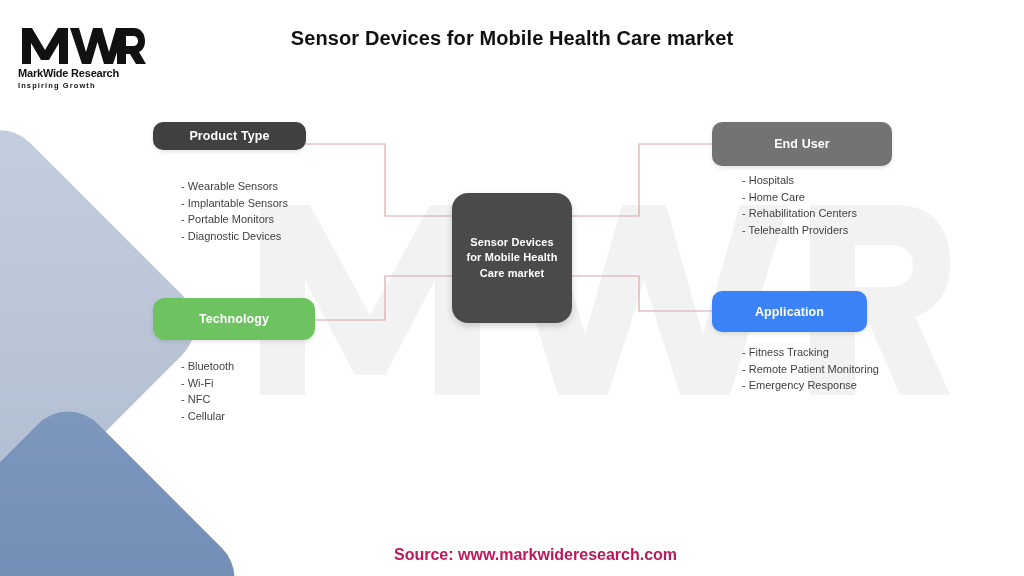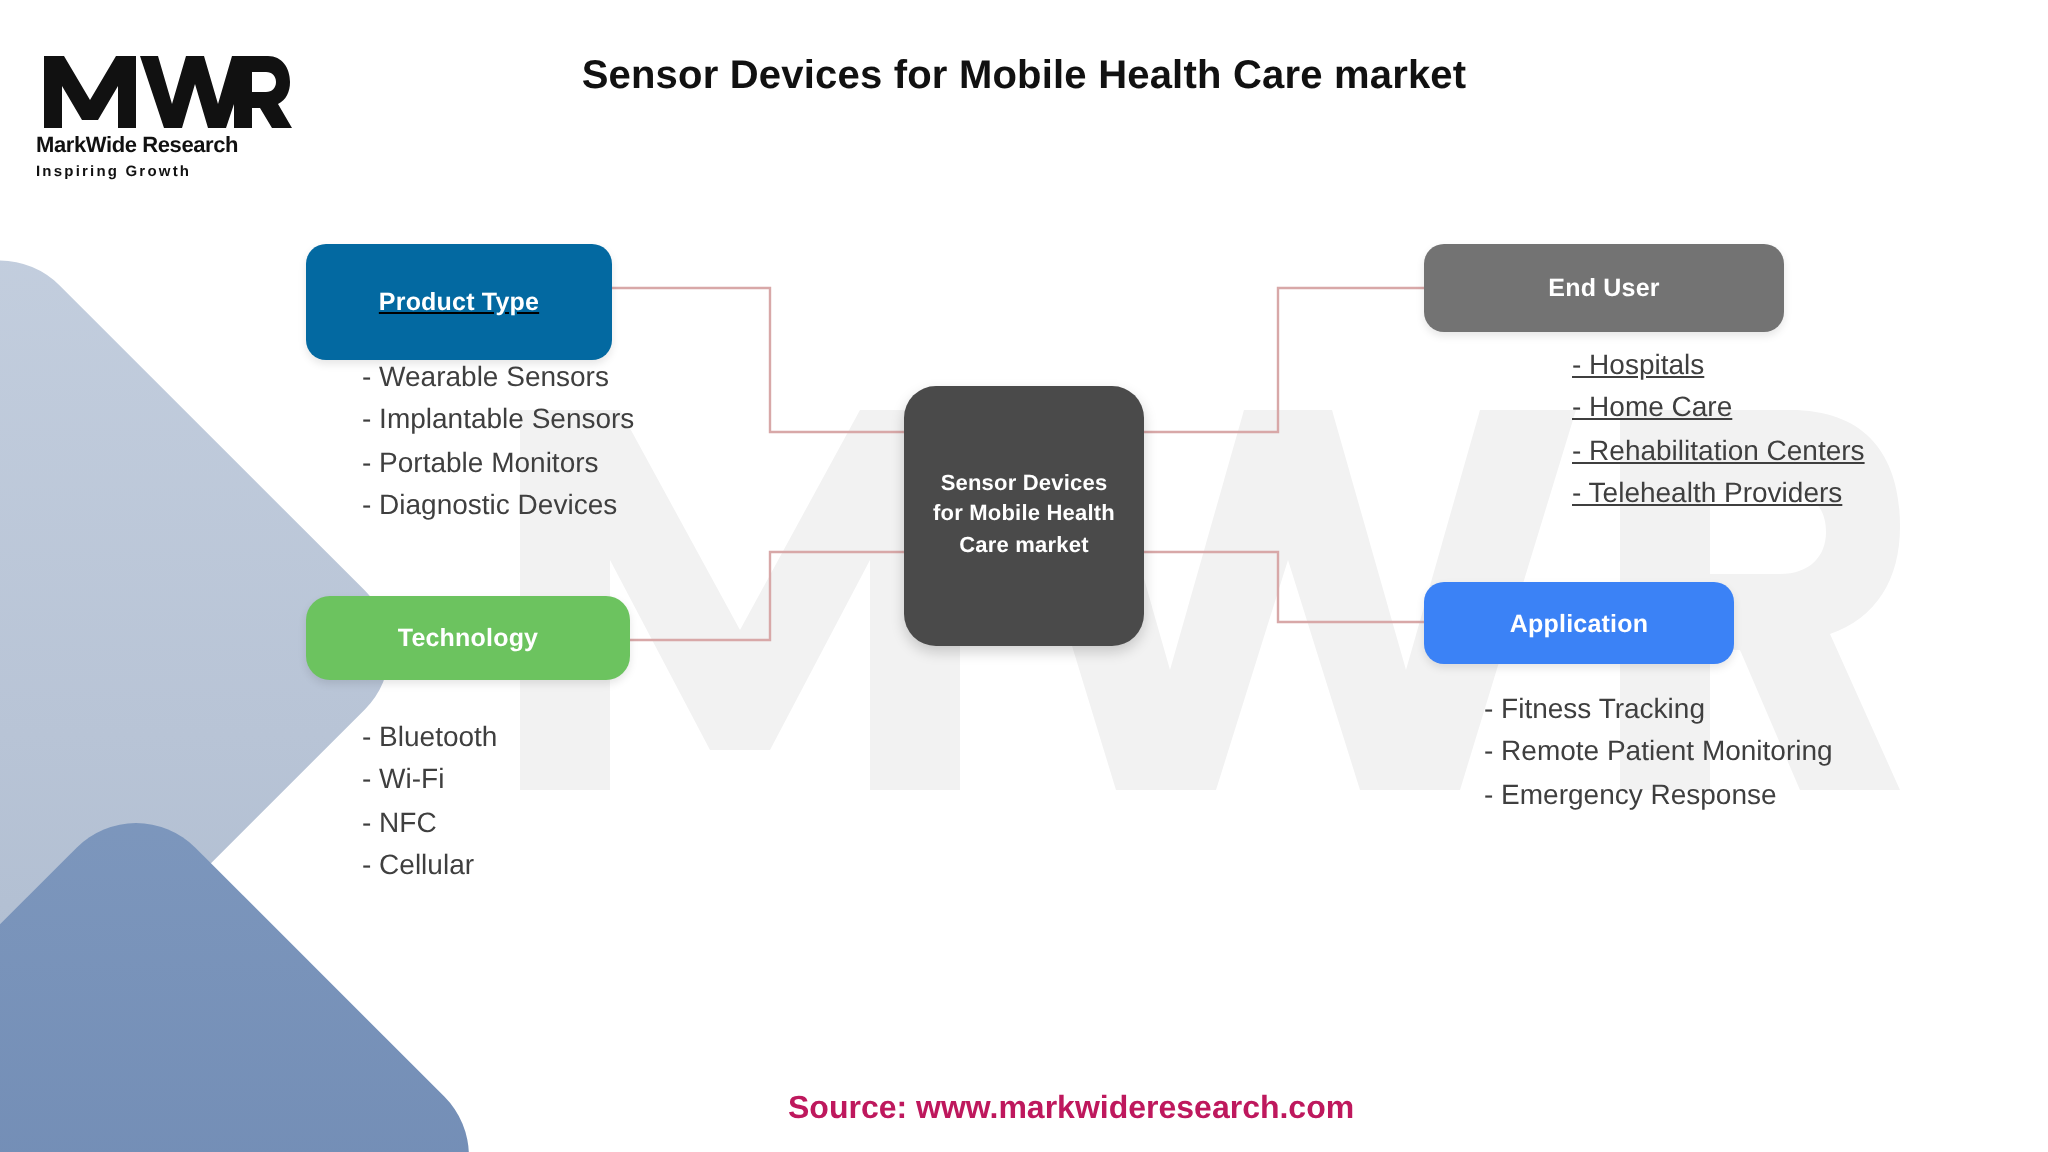--- a/index.html
+++ b/index.html
@@ -116,21 +116,21 @@
     box-shadow: 0 2px 4px rgba(0,0,0,0.10);
   }
   .node-label {
     color: #ffffff;
     font-size: 12.5px;
     font-weight: bold;
     letter-spacing: 0.1px;
     text-align: center;
   }
 
-  .node-product  { left: 153px; top: 122px; width: 153px; height: 58px; background: #0369a1; text-decoration: underline; }
+  .node-product  { left: 153px; top: 122px; width: 153px; height: 28px; background: #404040; }
   .node-tech     { left: 153px; top: 298px; width: 162px; height: 42px; background: #6cc35f; border-radius: 12px; }
   .node-enduser  { left: 712px; top: 122px; width: 180px; height: 44px; background: #737373; }
   .node-app      { left: 712px; top: 291px; width: 155px; height: 41px; background: #3b82f6; }
 
   .node-center {
     left: 452px;
     top: 193px;
     width: 120px;
     height: 130px;
     background: #4a4a4a;
@@ -139,29 +139,29 @@
   }
   .node-center .node-label {
     font-size: 11px;
     line-height: 1.42;
     padding: 0 10px;
   }
 
   
   .item-list {
     position: absolute;
-    font-size: 14px;
+    font-size: 11px;
     color: #3f3f3f;
     line-height: 1.52;
   }
   .item-list .item { white-space: nowrap; }
 
   .list-product { left: 181px; top: 178px; }
   .list-tech    { left: 181px; top: 358px; }
-  .list-enduser { left: 786px; top: 172px; text-decoration: underline; }
+  .list-enduser { left: 742px; top: 172px; }
   .list-app     { left: 742px; top: 344px; }
 
   
   .source {
     position: absolute;
     left: 394px;
     top: 546px;
     font-size: 16px;
     font-weight: bold;
     color: #be185d;

